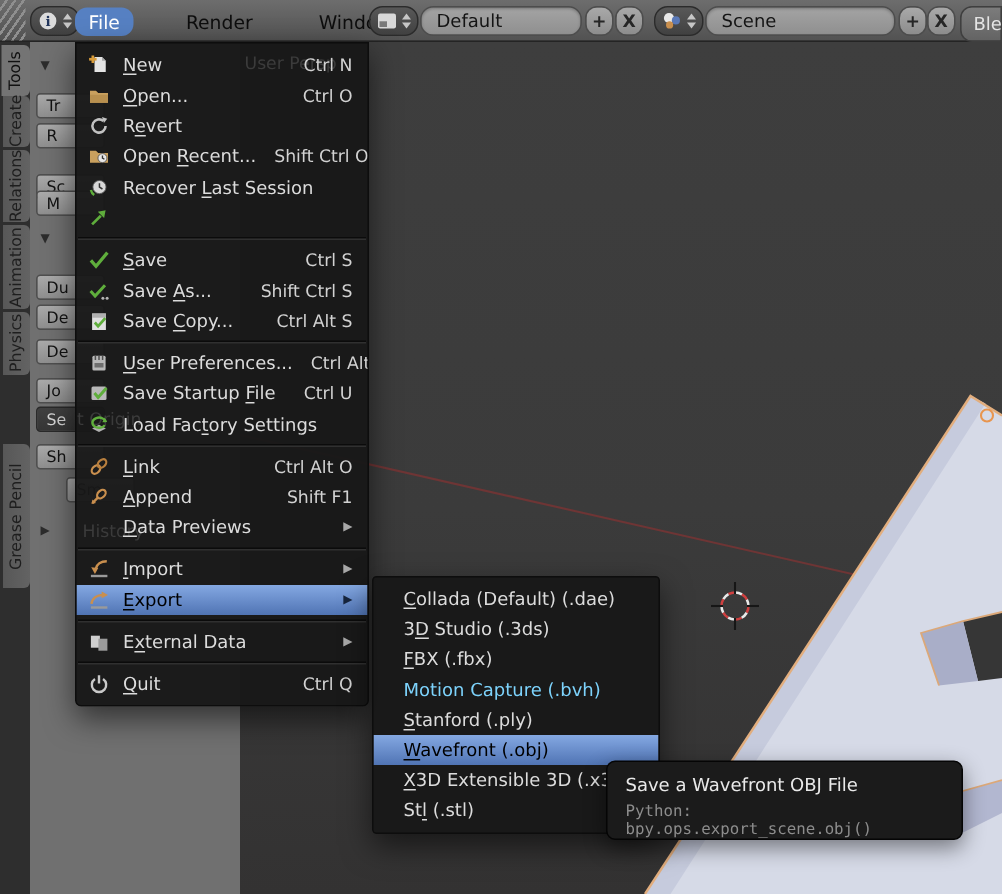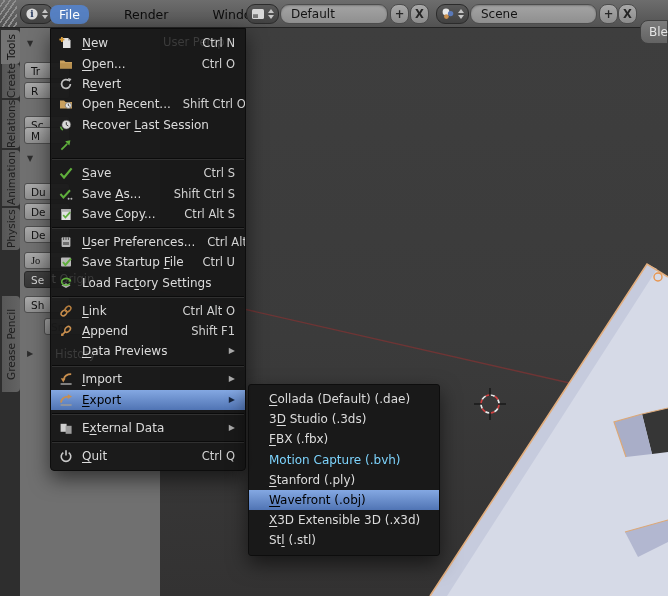--- a/index.html
+++ b/index.html
@@ -20,21 +20,21 @@
   .stepper .down{border-top:4px solid #c6c6c6}
   .hmenus{position:absolute;left:50px;top:3px;height:22px;display:flex;align-items:center;gap:26px}
   .hmenu{font-size:12.5px;color:#0d0d0d;padding:2px 9px;border-radius:8px;white-space:nowrap}
   .hmenu.active{background:var(--hl,#5680c2);color:#fff}
   .hfield{position:absolute;top:4px;height:20px;display:flex;align-items:center;padding:0 10px;
     background:linear-gradient(#a4a4a4,#8f8f8f);border:1px solid #4d4d4d;border-radius:9px;
     font-size:12px;color:#141414;box-shadow:inset 0 1px 2px rgba(0,0,0,.25)}
   .hbtn{position:absolute;top:4px;width:19px;height:20px;display:flex;align-items:center;justify-content:center;
     background:linear-gradient(#a9a9a9,#8c8c8c);border:1px solid #4d4d4d;border-radius:8px;
     font-size:11.5px;font-weight:bold;color:#262626}
-  .version-chip{position:absolute;top:20px;left:640px;width:28px;height:24px;display:flex;align-items:center;
+  .version-chip{position:absolute;top:4px;left:640px;width:28px;height:24px;display:flex;align-items:center;
     padding-left:8px;background:linear-gradient(#7c7c7c,#636363);border:1px solid #3f3f3f;
     border-radius:8px 0 0 8px;font-size:12px;color:#e4e4e4}
 
   
   .tabstrip{position:absolute;left:0;top:28px;width:20px;bottom:0;background:#2e2e2e;z-index:1}
   .vtab{position:absolute;left:2px;width:18px;background:linear-gradient(90deg,#636363,#575757);
     color:#1e1e1e;font-size:10.5px;border-radius:4px 0 0 4px;
     writing-mode:vertical-rl;transform:rotate(180deg);
     display:flex;align-items:center;justify-content:center;white-space:nowrap}
   .vtab.active{left:1px;width:19px;background:#747474;color:#111}
@@ -122,21 +122,21 @@
   <div class="shelf" id="shelf">
       <div class="shelf-arrow" style="top: 12px;">▼</div>
       <div class="shelf-btn" style="top: 34px;">Tr</div>
       <div class="shelf-btn" style="top: 54px;">R</div>
       <div class="shelf-btn" style="top: 88px;">Sc</div>
       <div class="shelf-btn" style="top: 99px;">M</div>
       <div class="shelf-arrow" style="top: 127px;">▼</div>
       <div class="shelf-btn" style="top: 155px;">Du</div>
       <div class="shelf-btn" style="top: 175px;">De</div>
       <div class="shelf-btn" style="top: 198px;">De</div>
-      <div class="shelf-btn" style="top: 224px; font-family: Liberation Serif, serif;">Jo</div>
+      <div class="shelf-btn" style="top: 224px;">Jo</div>
       <div class="shelf-btn pressed" style="top: 243px;">Se</div>
       <div class="shelf-btn" style="top: 268px;">Sh</div>
       <div class="shelf-btn" style="top: 290px; margin-left: 20px;">Sm</div>
       <div class="shelf-arrow" style="top: 322px;">▶</div>
     </div>
 
   <div class="header">
     <div class="grip"></div>
 
     <div class="hwidget" style="left:20px">
@@ -411,14 +411,18 @@
         <span class="mlabel"><span class="accel">W</span>avefront (.obj)</span>
       </div>
       <div class="mrow">
         <span class="mlabel"><span class="accel">X</span>3D Extensible 3D (.x3d)</span>
       </div>
       <div class="mrow">
         <span class="mlabel">St<span class="accel">l</span> (.stl)</span>
       </div>
     </div>
 
+  <div class="tooltip">
+    <div class="tt-title">Save a Wavefront OBJ File</div>
+    <div class="tt-python">Python: bpy.ops.export_scene.obj()</div>
+  </div>
 
 </div>
 
 </body></html>

